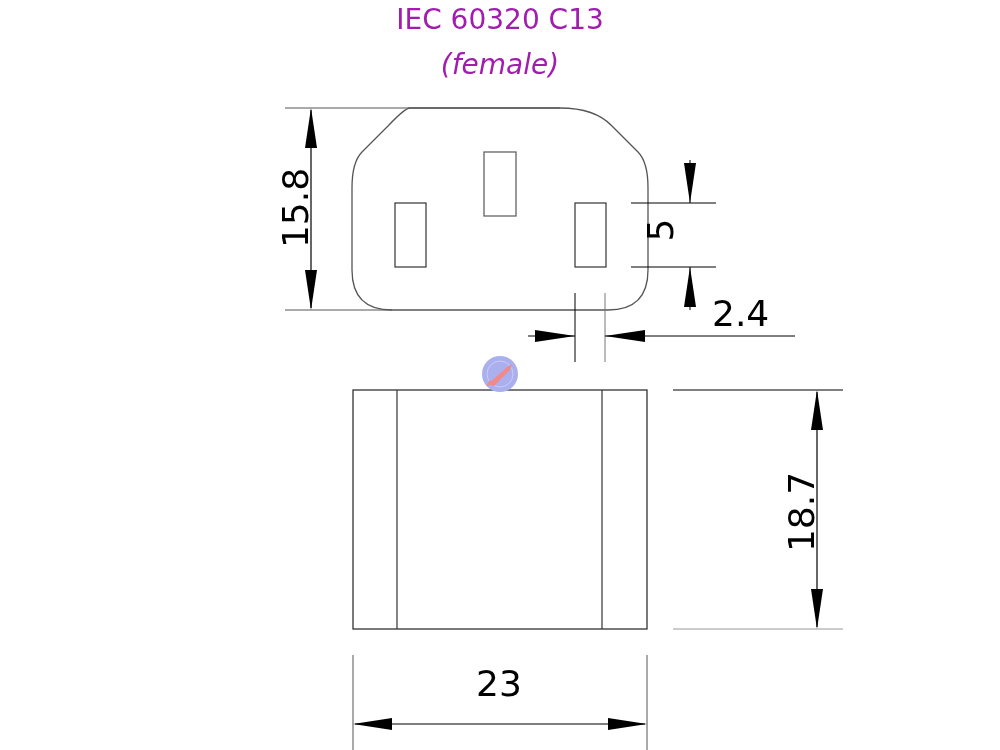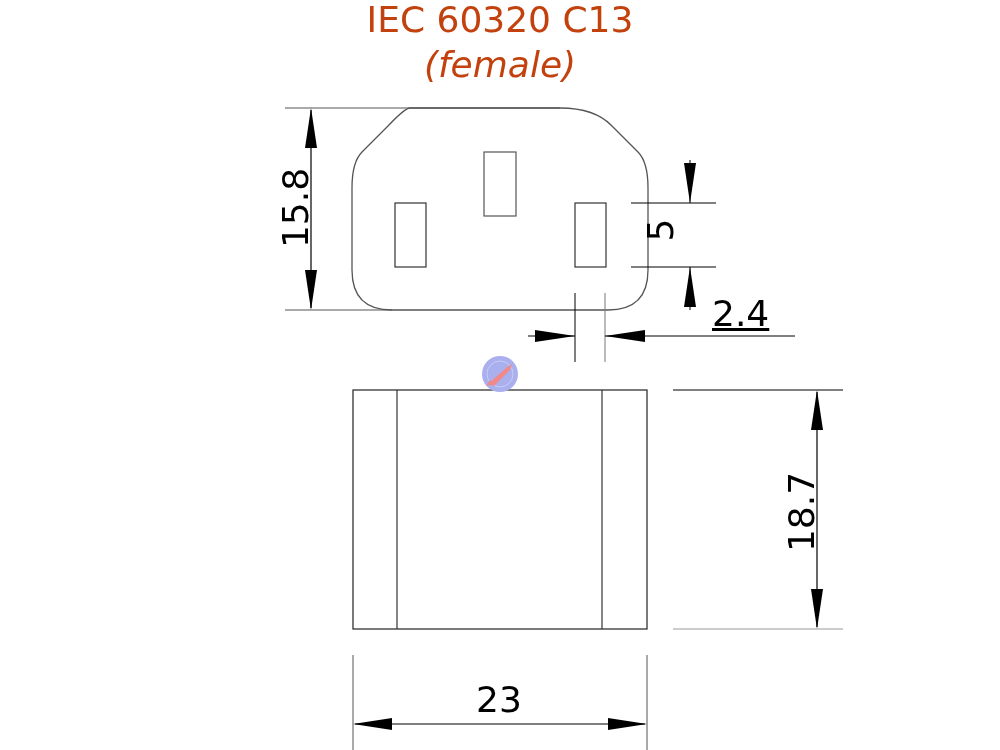--- a/index.html
+++ b/index.html
@@ -1,17 +1,17 @@
 <!DOCTYPE html>
 <html><head>
 <meta charset="utf-8">
 <style>
   html, body { margin:0; padding:0; background:#ffffff; }
   body { width:1000px; height:750px; position:relative; overflow:hidden; font-family:"DejaVu Sans", sans-serif; }
-  .title { position:absolute; left:0; width:1000px; text-align:center; color:#c2410c; font-size:36px; line-height:40px; }
+  .title { position:absolute; left:0; width:1000px; text-align:center; color:#a21caf; font-size:28px; line-height:40px; }
   #t1 { top:0px; letter-spacing:0px; }
   #t2 { top:45px;font-style:italic; }
   svg { position:absolute; left:0; top:0; }
   .dim { position:absolute; color:#000; font-size:36px; line-height:36px; }
 </style>
 </head>
 <body>
 
 <div class="title" id="t1">IEC 60320 C13</div>
 <div class="title" id="t2">(female)</div>
@@ -78,15 +78,15 @@
   <g>
     <circle cx="500" cy="374" r="18" fill="#aab0ee"></circle>
     <circle cx="500" cy="374" r="13" fill="none" stroke="#c8ccf6" stroke-width="1"></circle>
     <path d="M488,384 L506,368 L512,364 L510,370 L494,386 z" fill="#f08a8a"></path>
     <path d="M490,380 L486,386 L493,384 z" fill="#f08a8a"></path>
   </g>
 </svg>
 
 <div class="dim" style="left:256px; top:190px; transform:rotate(-90deg); transform-origin:center;">15.8</div>
 <div class="dim" style="left:650px; top:212px; transform:rotate(-90deg); transform-origin:center;">5</div>
-<div class="dim" style="left:712px; top:296px;text-decoration:underline;">2.4</div>
+<div class="dim" style="left:712px; top:296px;">2.4</div>
 <div class="dim" style="left:762px; top:494px; transform:rotate(-90deg); transform-origin:center;">18.7</div>
-<div class="dim" style="left:476px; top:682px;">23</div>
+<div class="dim" style="left:476px; top:666px;">23</div>
 
 </body></html>

